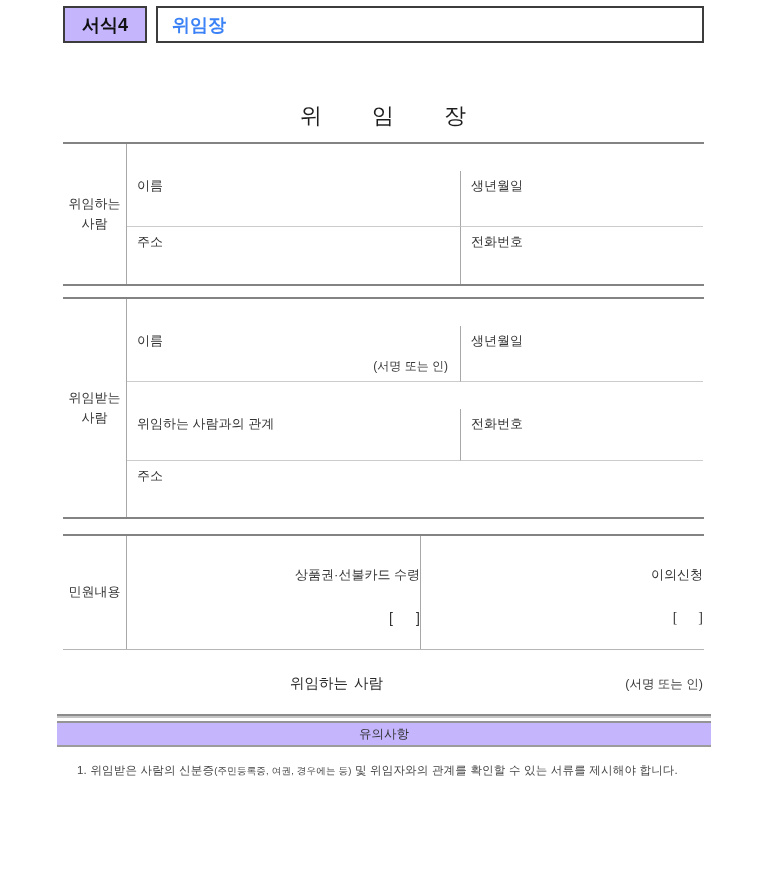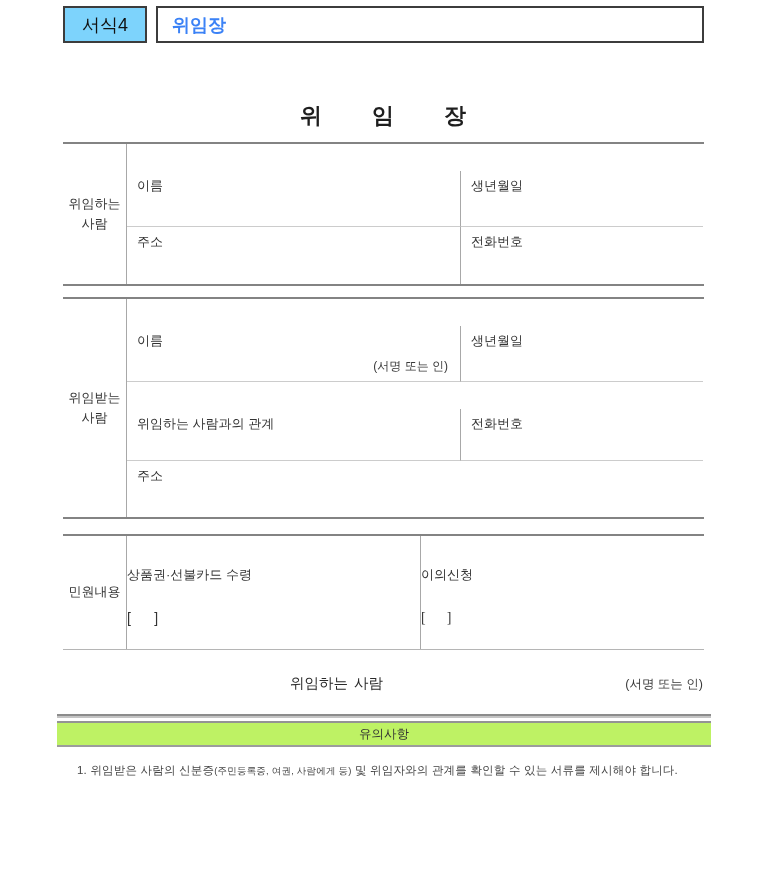--- a/index.html
+++ b/index.html
@@ -2,28 +2,28 @@
 <html><head>
 <meta charset="utf-8">
 <style>
   * { margin:0; padding:0; box-sizing:border-box; }
   html,body { width:767px; height:892px; background:#ffffff; overflow:hidden;
     font-family:"Liberation Sans","DejaVu Sans",sans-serif; color:#2e2e2e; }
   .page { width:767px; height:892px; position:relative; }
 
   
   .hdr { display:flex; gap:9px; margin:6px 63px 0 63px; height:37px; }
-  .form-no { width:84px; background:#7dd3fc; border:2px solid #3c3c3c;
+  .form-no { width:84px; background:#c4b5fd; border:2px solid #3c3c3c;
     display:flex; align-items:center; justify-content:center;
-    font-weight:normal; font-size:18px; color:#111; }
+    font-weight:bold; font-size:18px; color:#111; }
   .form-title-box { flex:1; border:2px solid #3c3c3c; display:flex; align-items:center;
     padding-left:14px; font-weight:bold; font-size:18px; color:#3b82f6; }
 
   
-  .doc-title { margin-top:58px; text-align:center; font-size:22px; font-weight:bold;
+  .doc-title { margin-top:58px; text-align:center; font-size:22px; font-weight:normal;
     color:#1e1e1e; word-spacing:42px; letter-spacing:1px; height:30px; }
 
   
   .tbl { display:grid; margin:0 63px; border-top:2px solid #838383;
     border-bottom:2px solid #838383; font-size:13px; color:#333; }
   .tbl1, .tbl2 { grid-template-columns:64px 333px 243px; }
   .tbl1 { margin-top:11px; }
   .tbl2 { margin-top:11px; }
   .tbl3 { grid-template-columns:64px 293px 283px; margin-top:15px;
     border-bottom:1px solid #b5b5b5; }
@@ -33,39 +33,39 @@
   .cell { padding:6px 10px; }
   .v { border-left:1px solid #a8a8a8;font-family:Liberation Serif, serif; }
   .hb { border-bottom:1px solid #cccccc;margin-top:27px; }
   .r56 { height:56px; } .r57 { height:57px; } .r52 { height:52px; }
   .span1 { grid-row:1/3; }
   .span2 { grid-row:1/4; }
   .addr-wide { grid-column:2/4; }
   .name-cell { display:flex; flex-direction:column; justify-content:space-between; }
   .sign-in-cell { align-self:flex-end; font-size:12px; color:#3a3a3a; padding-right:2px; }
 
-  .opt-cell { height:113px; text-align:left; padding-top:30px; }
+  .opt-cell { height:113px; text-align:right; padding-top:30px; }
   .opt-cell .opt-label { font-size:13px; color:#333; }
   .opt-cell .opt-box { margin-top:26px; font-size:14px; color:#333; white-space:pre; }
 
   
   .statement { margin:18px 63px 0; font-size:13.5px; color:#2a2a2a;
     word-spacing:3px; letter-spacing:0.2px; }
 
   
   .date-line { margin:88px 64px 0 63px; text-align:right; padding-right:86px;
     font-size:14.5px; word-spacing:36px; color:#2a2a2a; white-space:pre; }
   .sig-row { margin:24px 64px 0 63px; display:flex; align-items:baseline; }
   .sig-label { margin-left:227px; font-size:14.5px; color:#2a2a2a; word-spacing:2px; }
   .sig-note { margin-left:auto; font-size:12.5px; color:#3a3a3a; }
 
   
   .dline { margin:21px 56px 0 57px; height:2px;
     border-top:2px solid #8c8c8c; border-bottom:2px solid #c4c4c4; }
-  .notice-bar { margin:3px 56px 0 57px; background:#bef264;
+  .notice-bar { margin:3px 56px 0 57px; background:#c4b5fd;
     border-top:2px solid #949494; border-bottom:2px solid #9c9c9c;
     text-align:center; font-size:12.5px; color:#333; padding:3px 0 2px; }
   .notes { margin:12px 56px 0 57px; padding:0 20px; font-size:11.5px; color:#444;
     letter-spacing:0.2px; }
   .note { padding-left:17px; text-indent:-17px; margin-top:14px; line-height:1.6; }
   .note .small { font-size:9.5px; }
 </style>
 </head>
 <body>
 
@@ -113,17 +113,17 @@
 
 
   <div class="sig-row">
     <span class="sig-label">위임하는 사람</span>
     <span class="sig-note">(서명 또는 인)</span>
   </div>
 
   <div class="dline"></div>
   <div class="notice-bar">유의사항</div>
   <div class="notes">
-    <div class="note"><span>1. 위임받은 사람의 신분증</span><span class="small">(주민등록증, 여권, 사람에게 등)</span><span> 및 위임자와의 관계를 확인할 수 있는 서류를 제시해야 합니다.</span></div>
+    <div class="note"><span>1. 위임받은 사람의 신분증</span><span class="small">(주민등록증, 여권, 경우에는 등)</span><span> 및 위임자와의 관계를 확인할 수 있는 서류를 제시해야 합니다.</span></div>
 
   </div>
 
 </div>
 
 </body></html>

